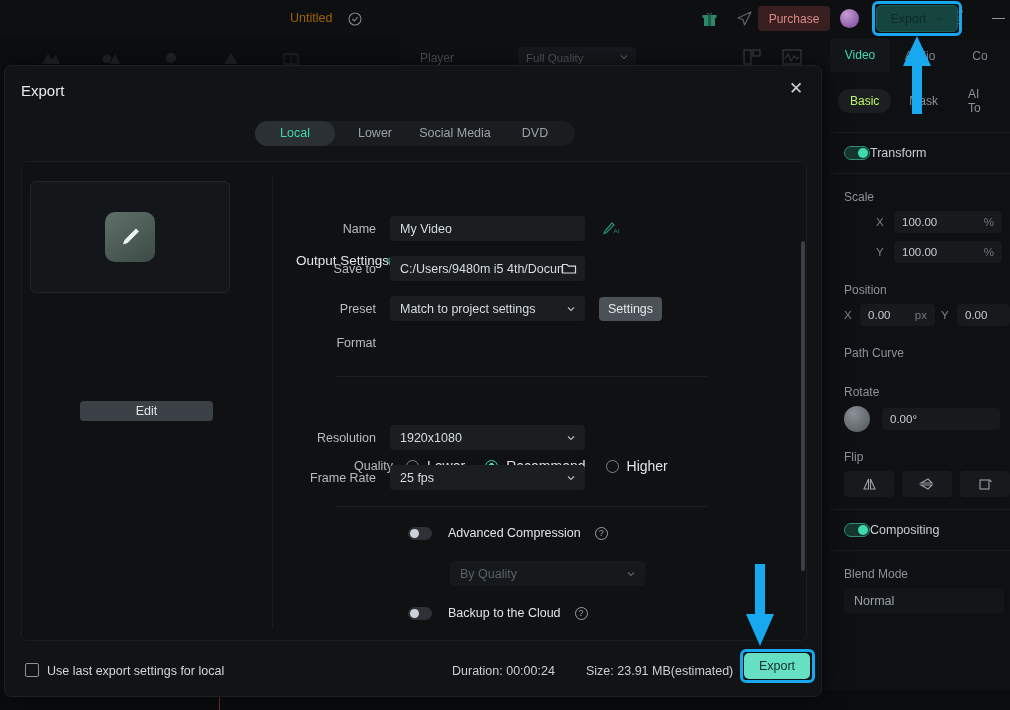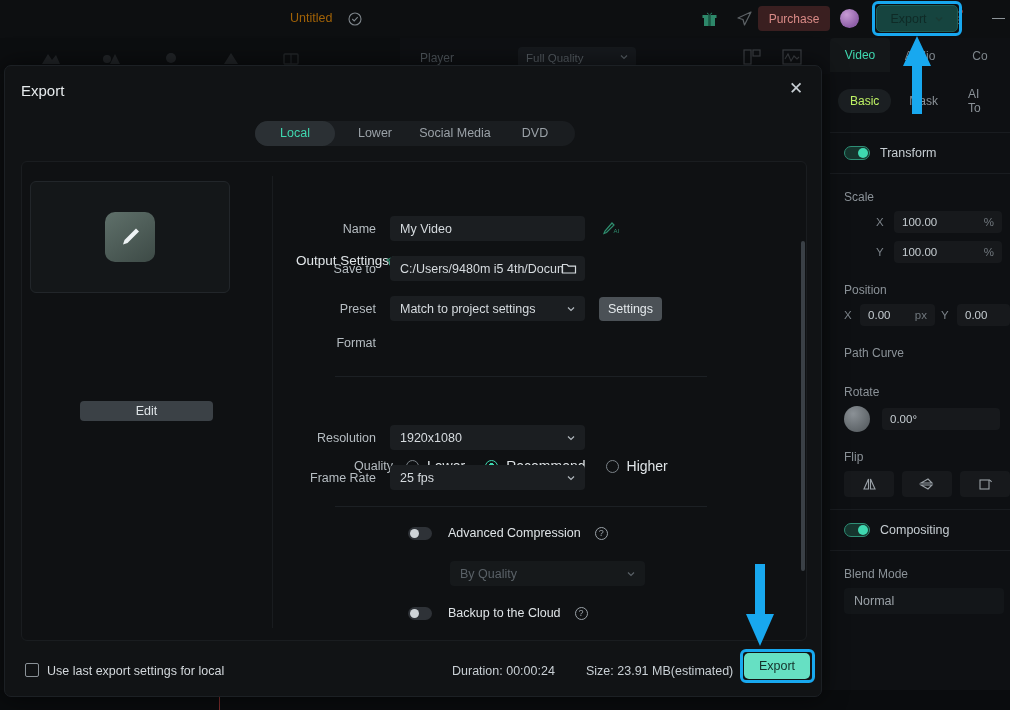--- a/index.html
+++ b/index.html
@@ -68,21 +68,21 @@
 
   
   .rpanel { position:absolute; left:830px; top:38px; width:180px; height:672px; background:#0e1013; }
   .rtabs { display:flex; height:34px; align-items:flex-end; }
   .rtab { flex:1; text-align:center; font-size:12px; color:#7e868c; padding-bottom:9px; }
   .rtab.active { color:#3fd8b0; background:#141719; height:34px; line-height:34px; padding:0; border-radius:4px 4px 0 0;}
   .rsubtabs { display:flex; gap:6px; padding:10px 8px 8px 8px; align-items:center; }
   .rsub { font-size:12px; color:#8b9298; padding:5px 12px; border-radius:12px; }
   .rsub.active { color:#bef264; background:#1b1f22; }
   .divider-h { height:1px; background:#191c20; margin:4px 0; }
-  .toggle-row { display:flex; align-items:center; gap:10px; padding:9px 14px; }
+  .toggle-row { display:flex; align-items:center; padding:9px 14px; }
   .tgl { width:26px; height:14px; border-radius:7px; position:relative; }
   .tgl.on { background:#16352e; border:1px solid #2e8f76; }
   .tgl.on .knob { position:absolute; right:1px; top:1px; width:10px; height:10px; border-radius:50%; background:#3fd8b0; }
   .tgl-lbl { color:#c6cdd2; font-size:12.5px; }
   .sec-lbl { color:#8b9298; font-size:12px; padding:12px 14px 7px 14px; }
   .field-row { display:flex; align-items:center; gap:6px; padding:0 0 8px 14px; }
   .axis { color:#7b8289; font-size:11.5px; width:12px; }
   .numbox {
     background:#17191c; border-radius:4px; height:22px; width:108px;
     display:flex; align-items:center; padding:0 8px; color:#c6cdd2; font-size:11.5px;

